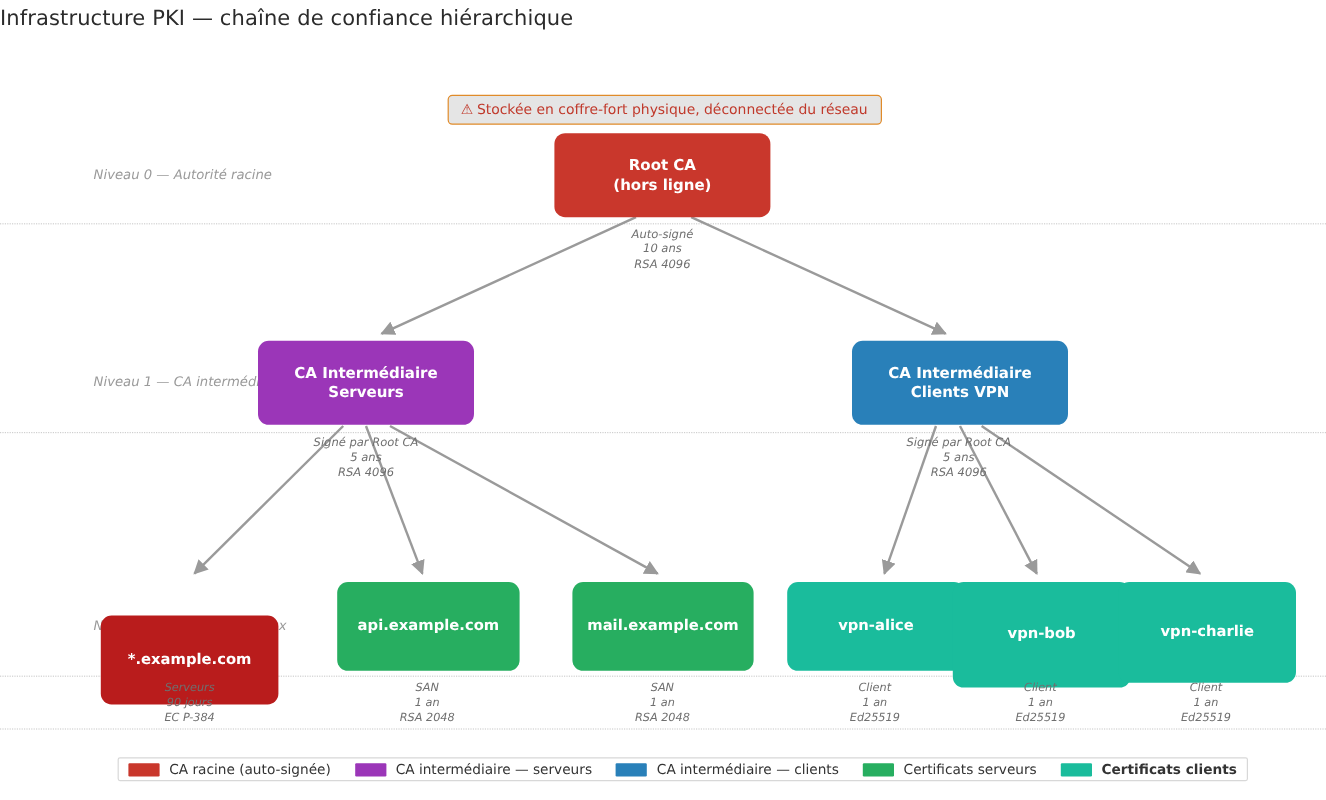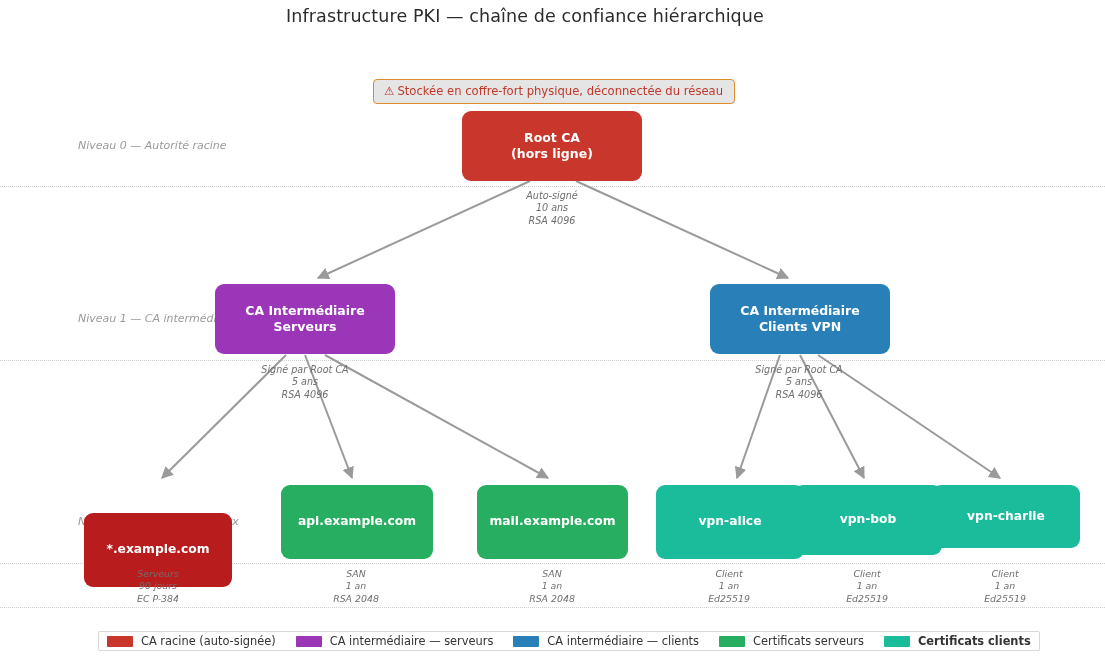--- a/index.html
+++ b/index.html
@@ -18,21 +18,21 @@
     overflow: hidden;
     background: #ffffff;
   }
 
   
   .title {
     position: absolute;
     left: 0;
     top: 6px;
     width: 1050px;
-    text-align: center;
+    text-align: left;
     font-size: 17.5px;
     color: #2b2b2b;
     letter-spacing: 0.1px;
   }
 
   
   .band-sep {
     position: absolute;
     left: 0;
     width: 1105px;
@@ -215,24 +215,24 @@
   </div>
   <div class="node" style="left:281px; top:485px; width:152px; height:74px; background:#27ae60">
     <span>api.example.com</span>
   </div>
   <div class="node" style="left:656px; top:485px; width:148px; height:74px; background:#1abc9c">
     <span>vpn-alice</span>
   </div>
   <div class="node" style="left:477px; top:485px; width:151px; height:74px; background:#27ae60">
     <span>mail.example.com</span>
   </div>
-  <div class="node" style="left:794px; top:485px; width:148px; height:70px; background:#1abc9c">
+  <div class="node" style="left:794px; top:485px; width:148px; height:88px; background:#1abc9c">
     <span>vpn-bob</span>
   </div>
-  <div class="node" style="left:932px; top:485px; width:148px; height:63px; background:#1abc9c">
+  <div class="node" style="left:932px; top:485px; width:148px; height:84px; background:#1abc9c">
     <span>vpn-charlie</span>
   </div>
 
   <div class="edge-label" style="left:552px; top:190px">
     <div>Auto-signé</div>
     <div>10 ans</div>
     <div>RSA 4096</div>
   </div>
   <div class="edge-label" style="left:305px; top:364px">
     <div>Signé par Root CA</div>

